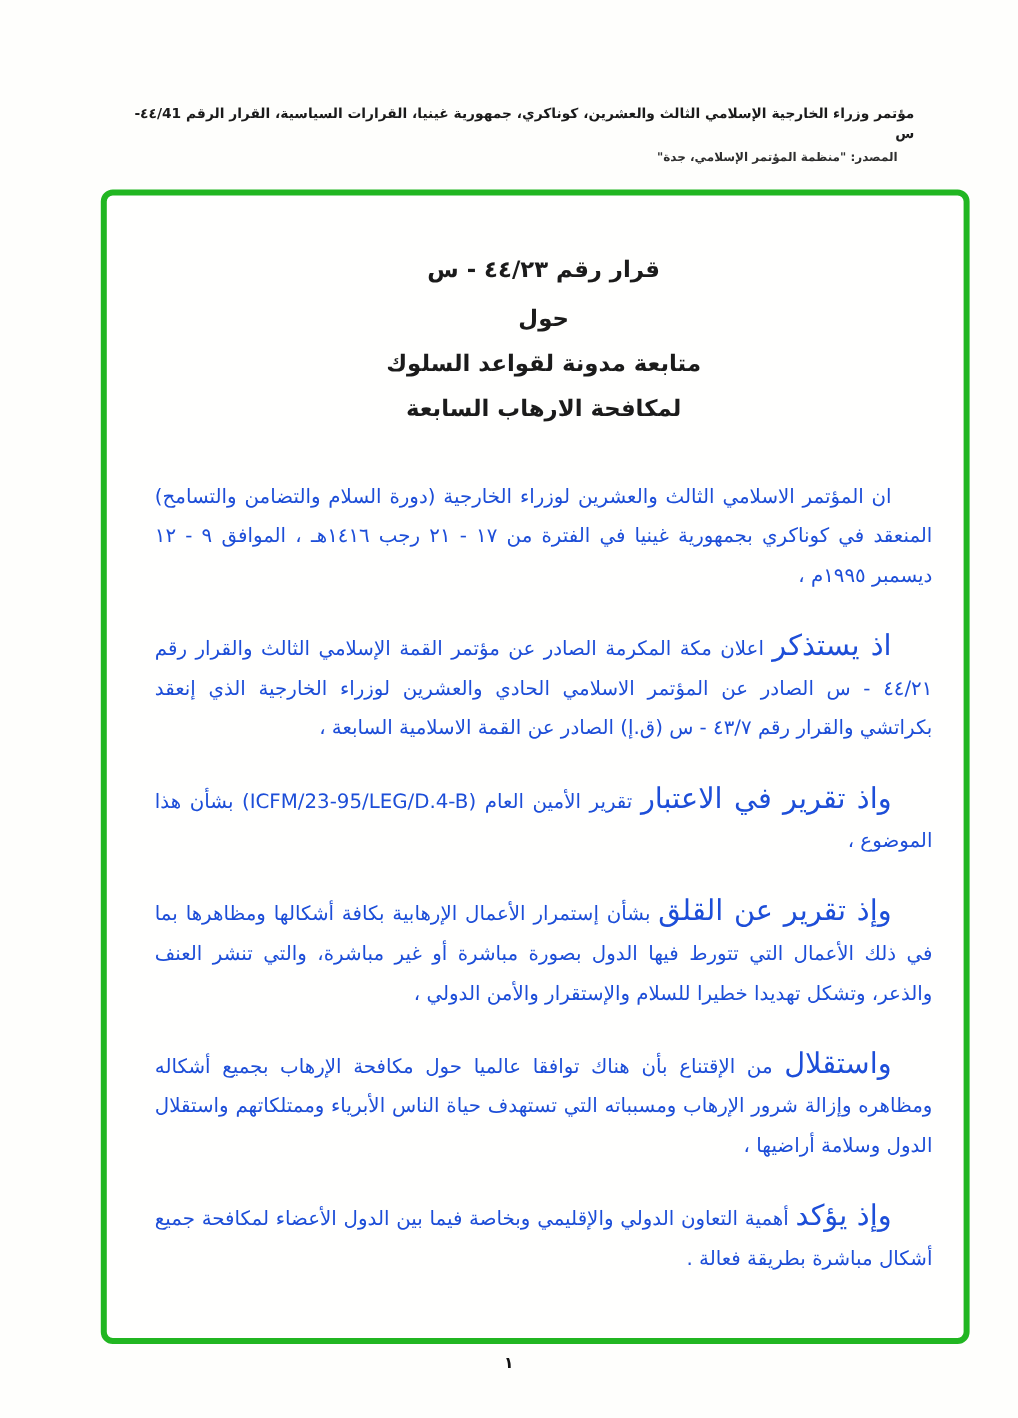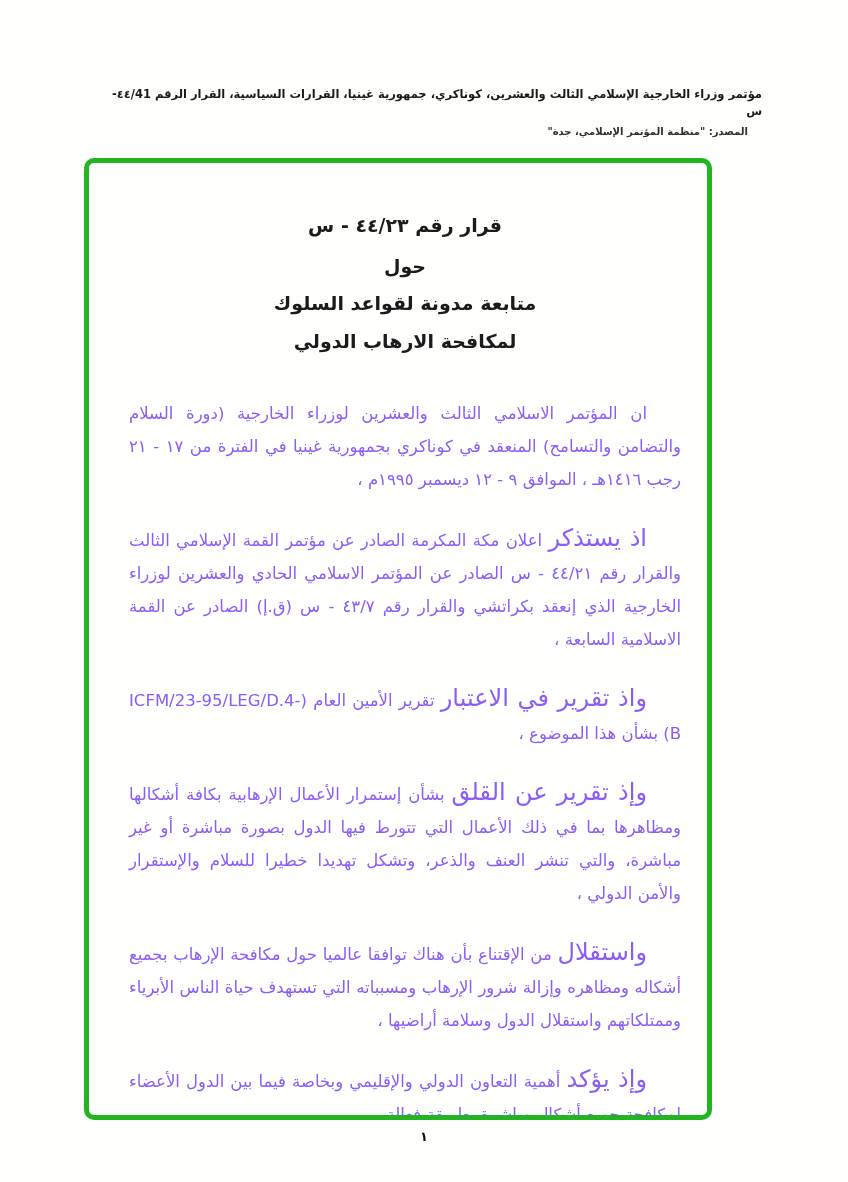--- a/index.html
+++ b/index.html
@@ -30,21 +30,21 @@
   .header-line2 {
     font-size: 10px;
     margin-top: 5px;
     padding-right: 14px;
     color: #2e2e2e;
   }
   .doc-box {
     position: absolute;
     top: 158px;
     left: 84px;
-    width: 628px;
+    width: 724px;
     height: 962px;
     border: 5px solid #21b621;
     border-radius: 10px;
     background: #fffffe;
     padding-left: 32px;
   }
   .doc-content {
     position: absolute;
     top: 0; right: 0; bottom: 0; left: 0;
     padding: 50px 26px 0 40px;
@@ -62,21 +62,21 @@
     margin-bottom: 15px;
     letter-spacing: 0.5px;
   }
   .title-line.small-gap { margin-bottom: 12px; }
   .para {
     font-size: 16.5px;
     line-height: 33px;
     text-align: justify;
     text-indent: 34px;
     margin: 0 0 26px 0;
-    color: #8b5cf6;
+    color: #1d4ed8;
   }
   .para .lead {
     font-weight: normal;
     font-size: 24px;
   }
   .page-number {
     position: absolute;
     bottom: 38px;
     left: 0;
     width: 848px;
@@ -94,21 +94,21 @@
   <div class="header-line2">المصدر:  "منظمة المؤتمر الإسلامي، جدة"</div>
 </div>
 
 <div class="doc-box" style="border-color: rgb(33, 182, 33);">
   <div class="doc-content">
 
     <div class="title-block">
       <div class="title-line">قرار رقم ٤٤/٢٣ - س</div>
       <div class="title-line small-gap">حول</div>
       <div class="title-line small-gap">متابعة مدونة لقواعد السلوك</div>
-      <div class="title-line">لمكافحة الارهاب الدولي</div>
+      <div class="title-line">لمكافحة الارهاب السابعة</div>
     </div>
 
     <p class="para"><span class="lead"></span><span>ان المؤتمر الاسلامي الثالث والعشرين لوزراء الخارجية (دورة السلام والتضامن والتسامح) المنعقد في كوناكري بجمهورية غينيا في الفترة من ١٧ - ٢١ رجب ١٤١٦هـ ، الموافق ٩ - ١٢ ديسمبر ١٩٩٥م ،</span></p>
 
     <p class="para"><span class="lead">اذ يستذكر</span><span> اعلان مكة المكرمة الصادر عن مؤتمر القمة الإسلامي الثالث والقرار رقم ٤٤/٢١ - س الصادر عن المؤتمر الاسلامي الحادي والعشرين لوزراء الخارجية الذي إنعقد بكراتشي والقرار رقم ٤٣/٧ - س (ق.إ) الصادر عن القمة الاسلامية السابعة ،</span></p>
 
     <p class="para"><span class="lead">واذ تقرير في الاعتبار</span><span> تقرير الأمين العام (ICFM/23-95/LEG/D.4-B) بشأن هذا الموضوع ،</span></p>
 
     <p class="para"><span class="lead">وإذ تقرير عن القلق</span><span> بشأن إستمرار الأعمال الإرهابية بكافة أشكالها ومظاهرها بما في ذلك الأعمال التي تتورط فيها الدول بصورة مباشرة أو غير مباشرة، والتي تنشر العنف والذعر، وتشكل تهديدا خطيرا للسلام والإستقرار والأمن الدولي ،</span></p>
 

